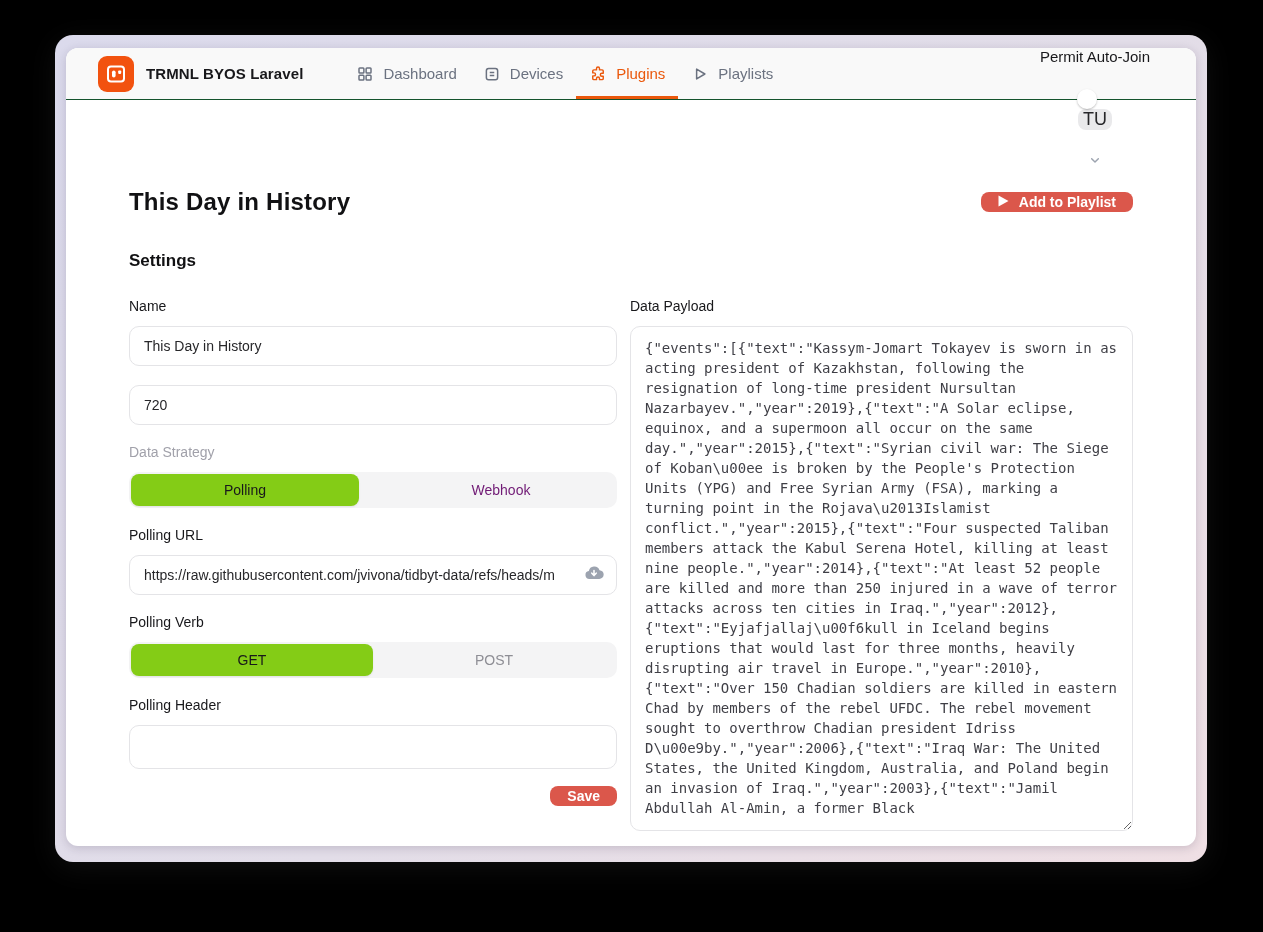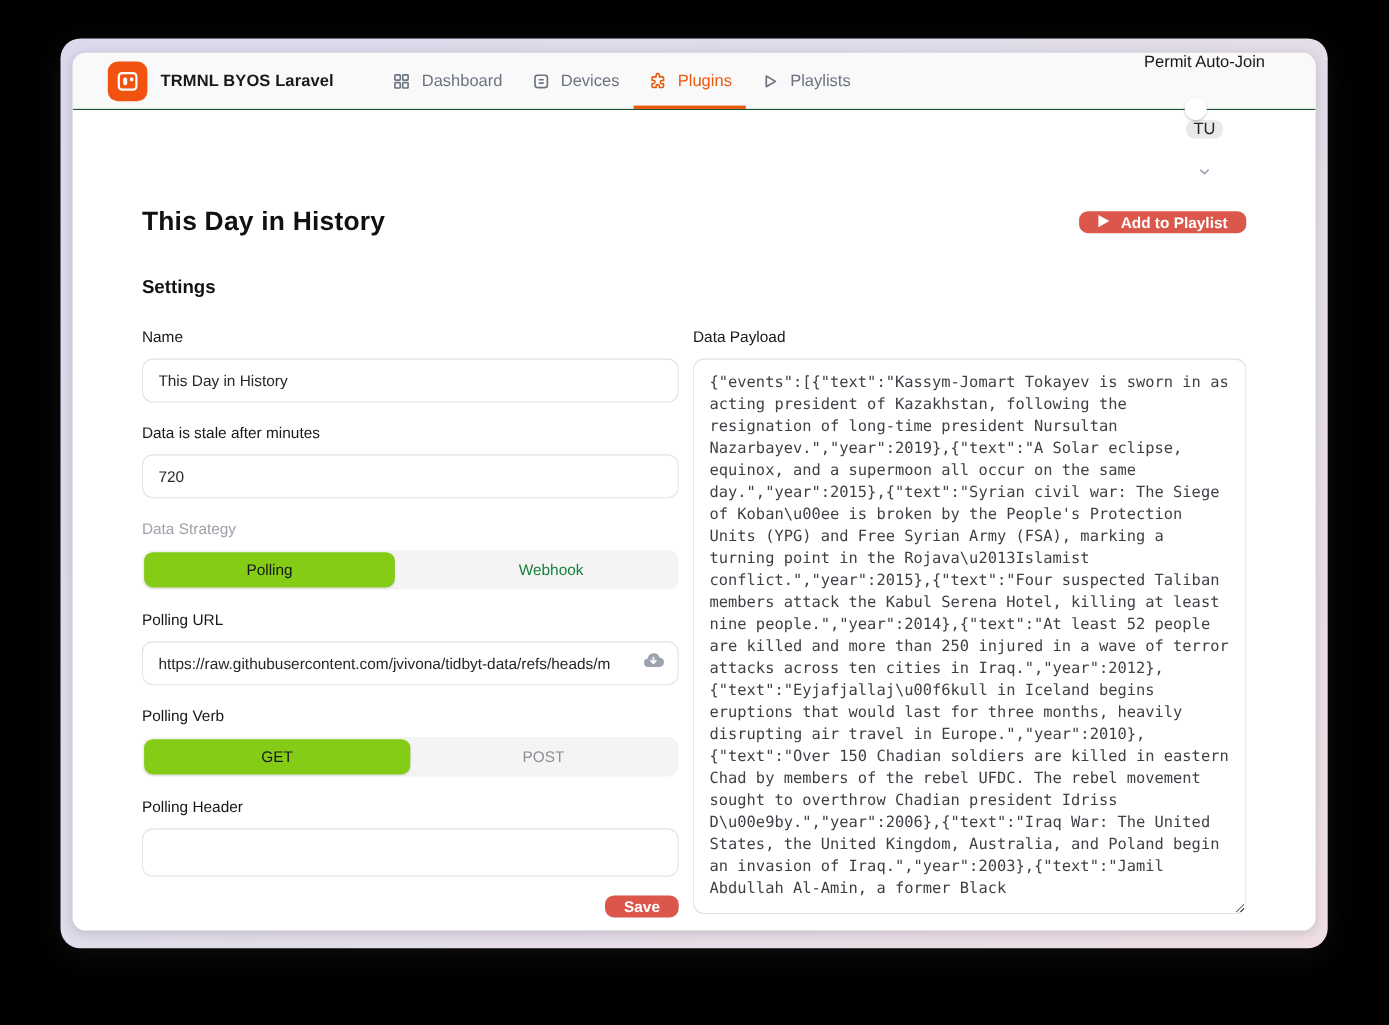--- a/index.html
+++ b/index.html
@@ -28,21 +28,21 @@
   .nav-item.active { color:#ea580c; border-bottom-color:#ea580c; font-weight:500; }
   .top-right { margin-left:auto; display:flex; align-items:center; gap:22px;flex-direction:column; }
   .permit-label { font-size:15px; color:#18181b; }
   .toggle { width:40px; height:24px; border-radius:12px; background:#e4e4e7;
             position:relative; cursor:pointer; }
   .toggle .knob { position:absolute; left:2px; top:2px; width:20px; height:20px;
                   border-radius:50%; background:#fff;
                   box-shadow:0 1px 2px rgba(0,0,0,.25); }
   .avatar-chip { width:34px; height:34px; border-radius:8px; background:#e9e9eb;
                  display:flex; align-items:center; justify-content:center;
-                 font-size:15px; color:#27272a; cursor:pointer; }
+                 font-size:18px; color:#27272a; cursor:pointer; }
   .caret { display:flex; align-items:center; cursor:pointer; }
 
   
   .main { padding:0 63px; position:relative; }
   .title-row { margin-top:88px; display:flex; align-items:center;
                justify-content:space-between; }
   .page-title { font-size:24px; font-weight:700; color:#111113; letter-spacing:.2px; }
   .btn-red { background:#db574b; color:#fff; border:none; border-radius:8px;
              height:20px; display:inline-flex; align-items:center; gap:10px;
              padding:0 17px; font-size:14px; font-weight:700; cursor:pointer;
@@ -62,21 +62,21 @@
   .input-wrap { position:relative; }
   .input-wrap .text-input { padding-right:42px; }
   .input-icon { position:absolute; right:12px; top:50%; transform:translateY(-50%); }
 
   .segmented { height:36px; background:#f4f4f5; border-radius:10px; padding:2px;
                display:flex; }
   .segment { flex:1; display:flex; align-items:center; justify-content:center;
              font-size:14px; color:#8e8e95; border-radius:8px; cursor:pointer; }
   .segment.selected { background:#84cc16; color:#18181b; font-weight:500;
                       box-shadow:0 1px 2px rgba(0,0,0,.08); }
-  .segment.dim { color:#15803d;margin-left:28px; }
+  .segment.dim { color:#701a75;margin-left:28px; }
 
   .tall { height:44px; }
   .save-row { display:flex; justify-content:flex-end; margin-top:-2px; }
 
   .payload-textarea { width:100%; height:505px; border:1px solid #e4e4e7;
                       border-radius:10px; padding:11px 14px;
                       font-family:"DejaVu Sans Mono", monospace; font-size:14px;
                       line-height:20px; color:#3f3f46; background:#fff;
                       resize:vertical; overflow:hidden; outline:none;
                       white-space:pre-wrap; word-wrap:break-word; }
@@ -172,21 +172,20 @@
       <div class="columns">
 
         <div class="col-left">
 
           <div class="field">
             <div class="field-label">Name</div>
             <input type="text" class="text-input" value="This Day in History" style="">
           </div>
 
           <div class="field">
-            <div class="field-label">Data is stale after minutes</div>
             <input type="text" class="text-input" value="720" style="">
           </div>
 
           <div class="field">
             <div class="field-label muted">Data Strategy</div>
             <div class="segmented">
               <div class="segment selected">Polling</div>
               <div class="segment dim">Webhook</div>
             </div>
           </div>

